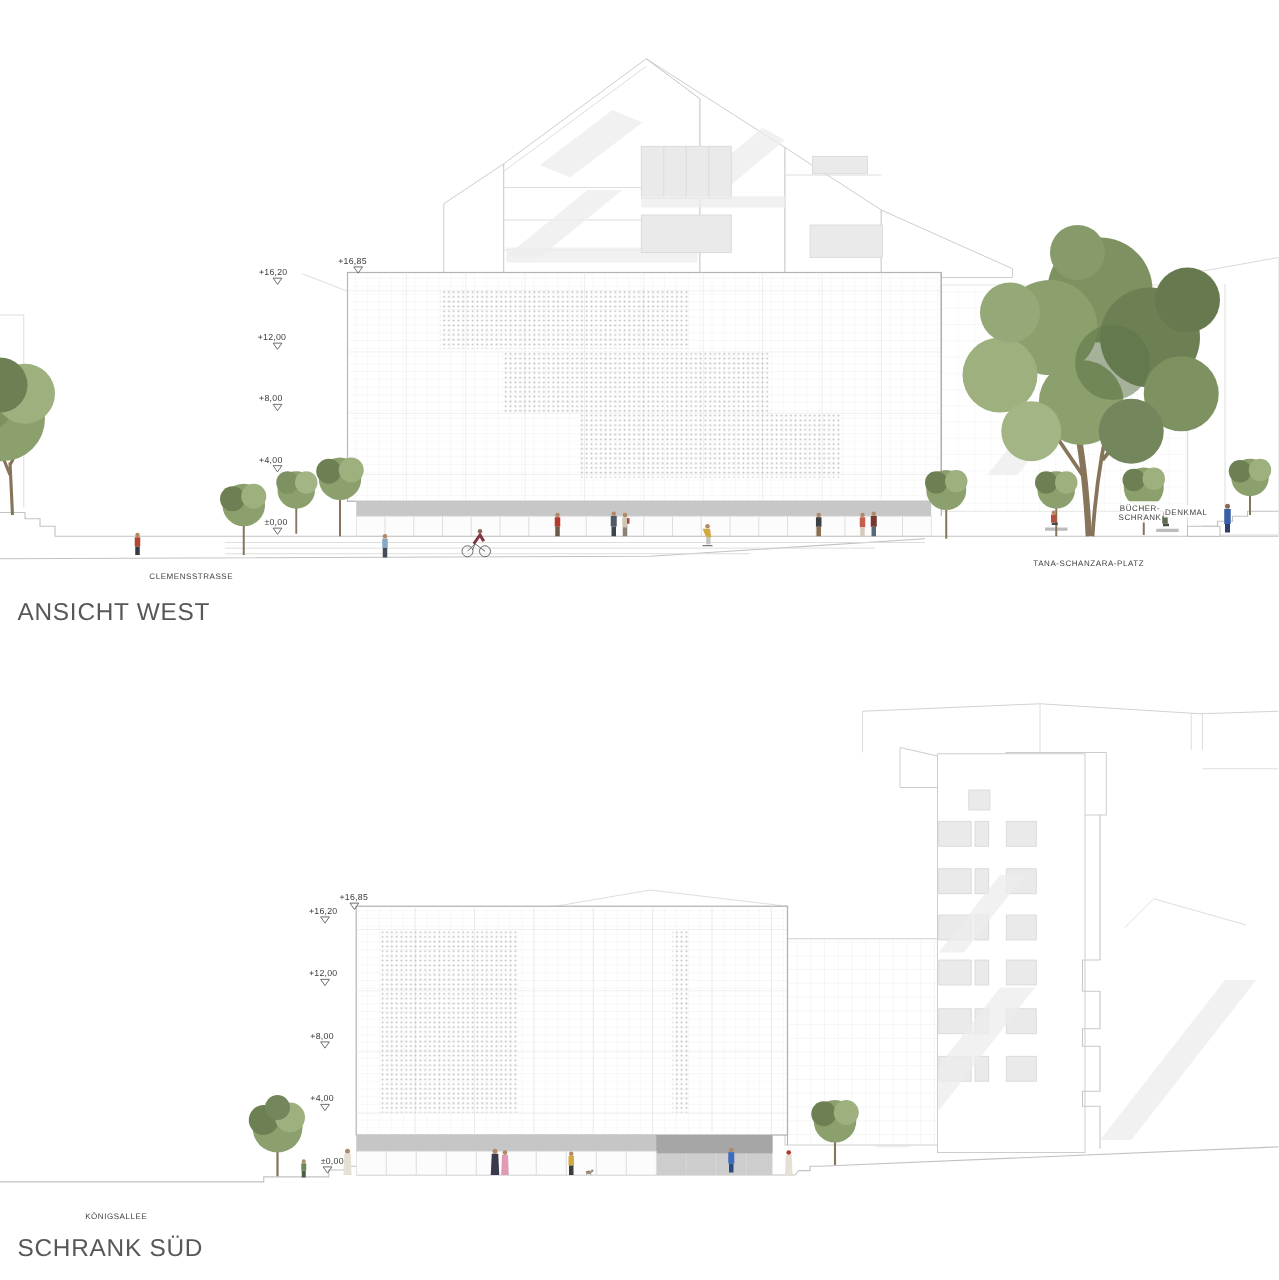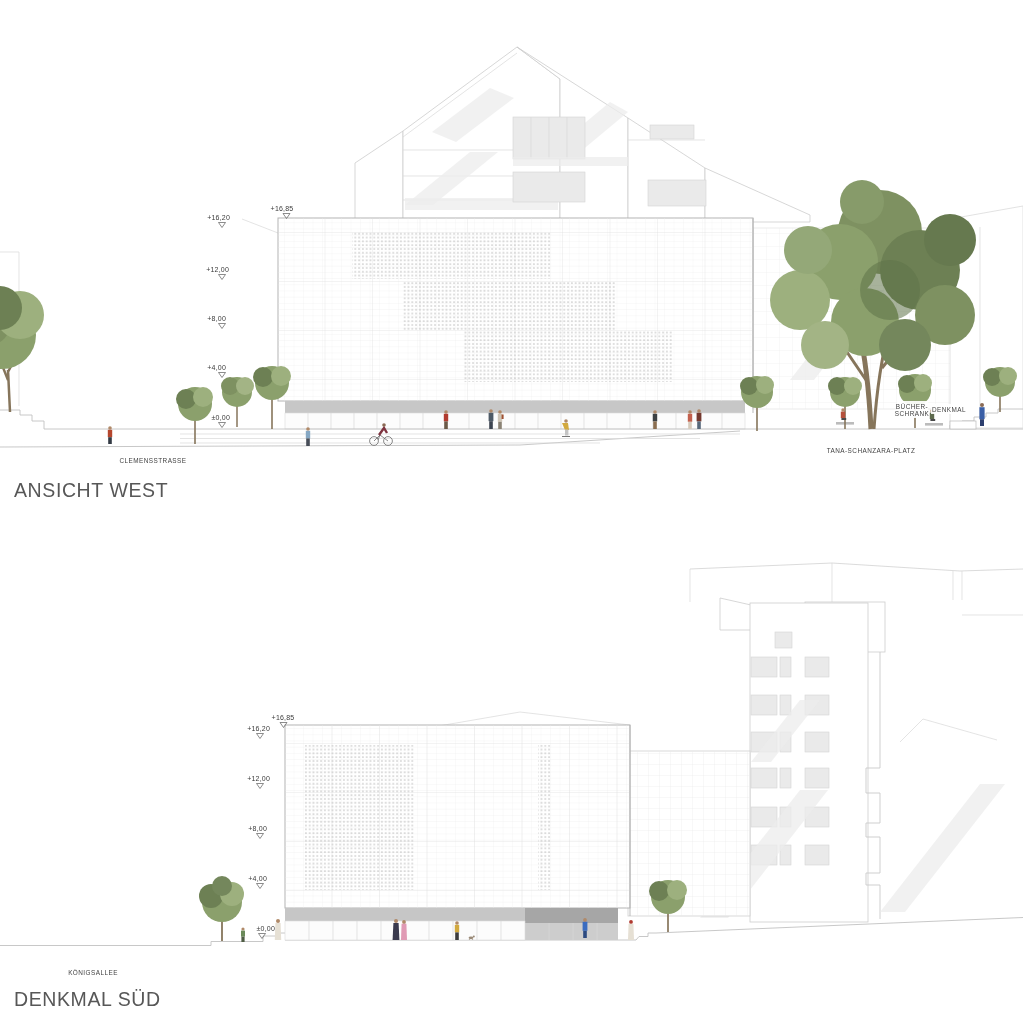--- a/index.html
+++ b/index.html
@@ -409,15 +409,15 @@
     <text class="lvl" x="267" y="319" text-anchor="end">+8,00</text>
     <path class="tri" d="M256.5,321.5 h7 l-3.5,5 Z"></path>
     <text class="lvl" x="267" y="369" text-anchor="end">+4,00</text>
     <path class="tri" d="M256.5,371.5 h7 l-3.5,5 Z"></path>
     <text class="lvl" x="275" y="419" text-anchor="end">±0,00</text>
     <path class="tri" d="M258.5,421.5 h7 l-3.5,5 Z"></path>
   </g>
 </svg>
 
 <div class="title" id="title-west">ANSICHT WEST</div>
-<div class="title" id="title-sued">DENKMAL SÜD</div>
+<div class="title" id="title-sued">SCHRANK SÜD</div>
 
 </div>
 
 </body></html>

